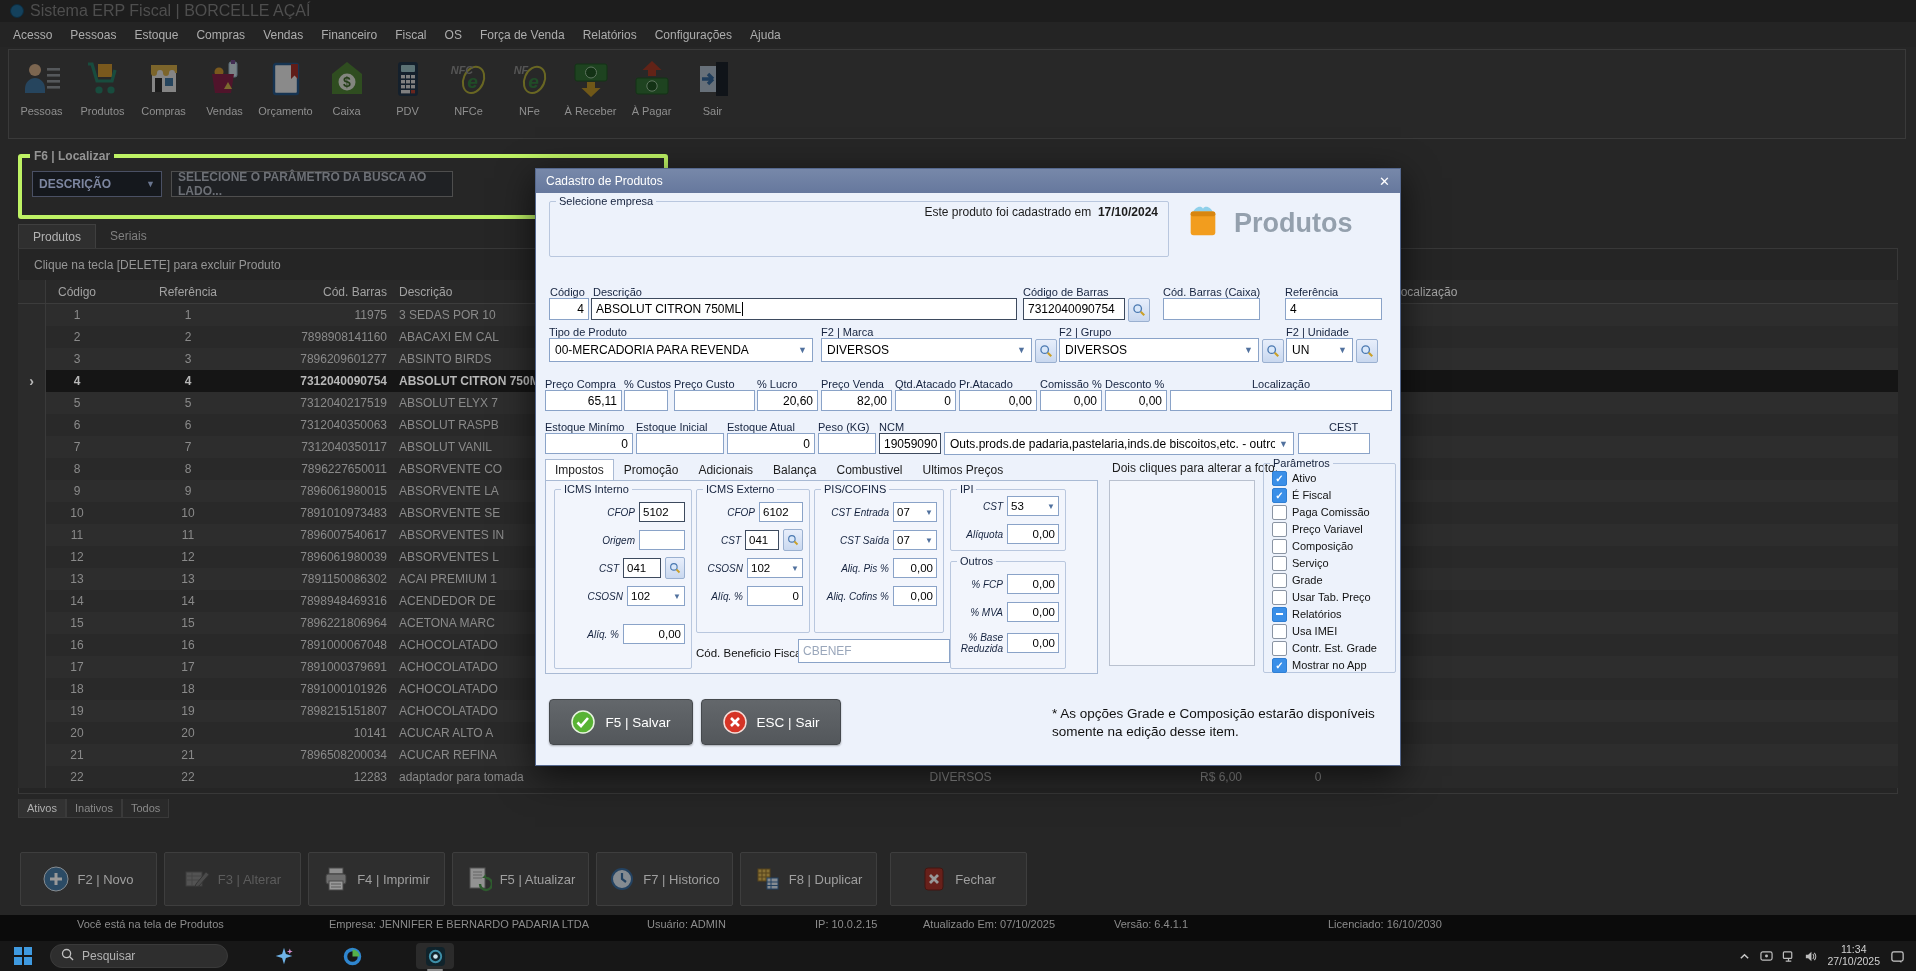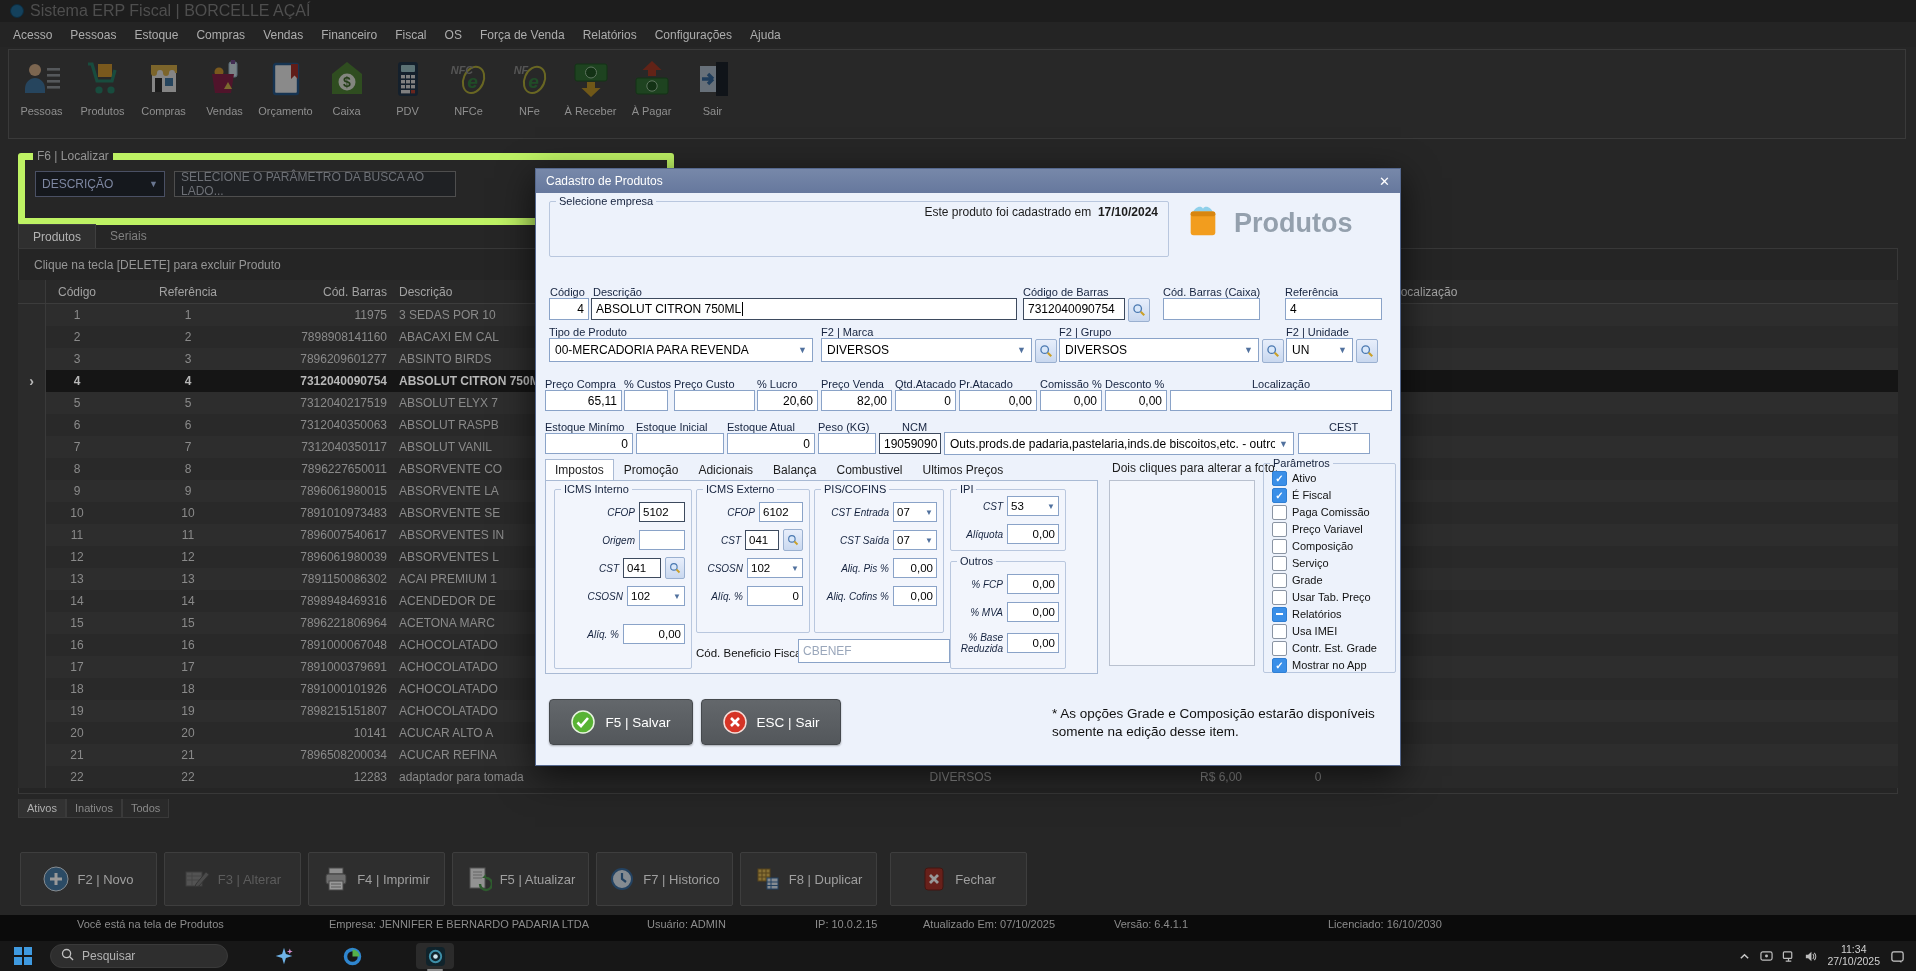--- a/index.html
+++ b/index.html
@@ -9,21 +9,21 @@
   .titlebar{position:absolute;left:0;top:0;width:100%;height:22px;background:#1d1d1d;display:flex;align-items:center;}
   .app-ico{width:12px;height:12px;border-radius:50%;background:#14415c;margin:0 6px 0 10px;border:1px solid #0d2c3e;}
   .title-text{font-size:16px;color:#4e4e4e;}
   .menubar{position:absolute;left:0;top:22px;width:100%;height:25px;background:#242424;display:flex;align-items:center;padding-left:4px;}
   .menu-item{font-size:12px;color:#adadad;padding:4px 9px;cursor:default;}
   .toolbar{position:absolute;left:8px;top:49px;width:1898px;height:90px;background:#282828;border:1px solid #3a3a3a;display:flex;align-items:flex-start;padding:6px 2px 0 2px;box-sizing:border-box;}
   .tb-item{width:61px;display:flex;flex-direction:column;align-items:center;}
   .tb-icon{width:42px;height:46px;display:flex;align-items:center;justify-content:center;filter:brightness(.55) saturate(.85);}
   .tb-icon svg{width:40px;height:40px;}
   .tb-label{font-size:11px;color:#8f8f8f;margin-top:3px;white-space:nowrap;}
-  fieldset.dimset{position:absolute;border:7px solid #bef264;border-radius:3px;margin:0;padding:0;}
+  fieldset.dimset{position:absolute;border:4px solid #bef264;border-radius:3px;margin:0;padding:0;font-weight:bold;}
   fieldset.dimset legend{font-size:12px;color:#949494;padding:0 4px;margin-left:8px;}
   .loc-combo{position:absolute;left:10px;top:8px;width:130px;height:26px;background:#15181d;border:1px solid #4a5064;display:flex;align-items:center;justify-content:space-between;padding:0 6px;box-sizing:border-box;}
   .loc-combo .txt{font-size:12px;color:#7d86a0;}
   .loc-combo .chev{font-size:9px;color:#6a7690;}
   .loc-input{position:absolute;left:149px;top:8px;width:282px;height:26px;background:#1f2124;border:1px solid #4e4e4e;display:flex;align-items:center;padding:0 6px;box-sizing:border-box;font-size:12px;color:#6d7076;}
   .list-tabs{position:absolute;left:18px;top:224px;display:flex;}
   .ltab{font-size:12px;color:#808080;padding:5px 14px;}
   .ltab.on{background:#2f2f2f;color:#b3b3b3;border:1px solid #3f3f3f;border-bottom:none;}
   .list-panel{position:absolute;left:18px;top:248px;width:1880px;height:546px;border:1px solid #383838;background:#252525;box-sizing:border-box;}
   .del-hint{position:absolute;left:34px;top:258px;font-size:12px;color:#969696;}
@@ -831,21 +831,21 @@
           <div class="lbl" style="left:9px;top:228px;">Estoque Minímo</div>
     <div class="inp num" style="left:9px;top:240px;width:88px;height:21px;">0</div>
           <div class="lbl" style="left:100px;top:228px;">Estoque Inicial</div>
     <div class="inp num" style="left:100px;top:240px;width:88px;height:21px;"></div>
           <div class="lbl" style="left:191px;top:228px;">Estoque Atual</div>
     <div class="inp num" style="left:191px;top:240px;width:88px;height:21px;">0</div>
           <div class="lbl" style="left:282px;top:228px;">Peso (KG)</div>
     <div class="inp num" style="left:282px;top:240px;width:58px;height:21px;"></div>
         </div>
 
-      <div class="lbl" style="left:343px;top:228px;margin-left:23px;">NCM</div>
+      <div class="lbl" style="left:343px;top:228px;">NCM</div>
       <div class="inp dark" style="left:343px;top:240px;width:62px;height:21px;">
           <span>19059090</span>
         </div>
       <div class="combo" style="left:408px;top:239px;width:350px;height:23px;">
           <span class="ct">Outs.prods.de padaria,pastelaria,inds.de biscoitos,etc. - outros</span>
           <span class="chev">▼</span>
         </div>
       <div class="lbl" style="left:793px;top:228px;">CEST</div>
       <div class="inp" style="left:762px;top:240px;width:72px;height:21px;">
           <span></span>

